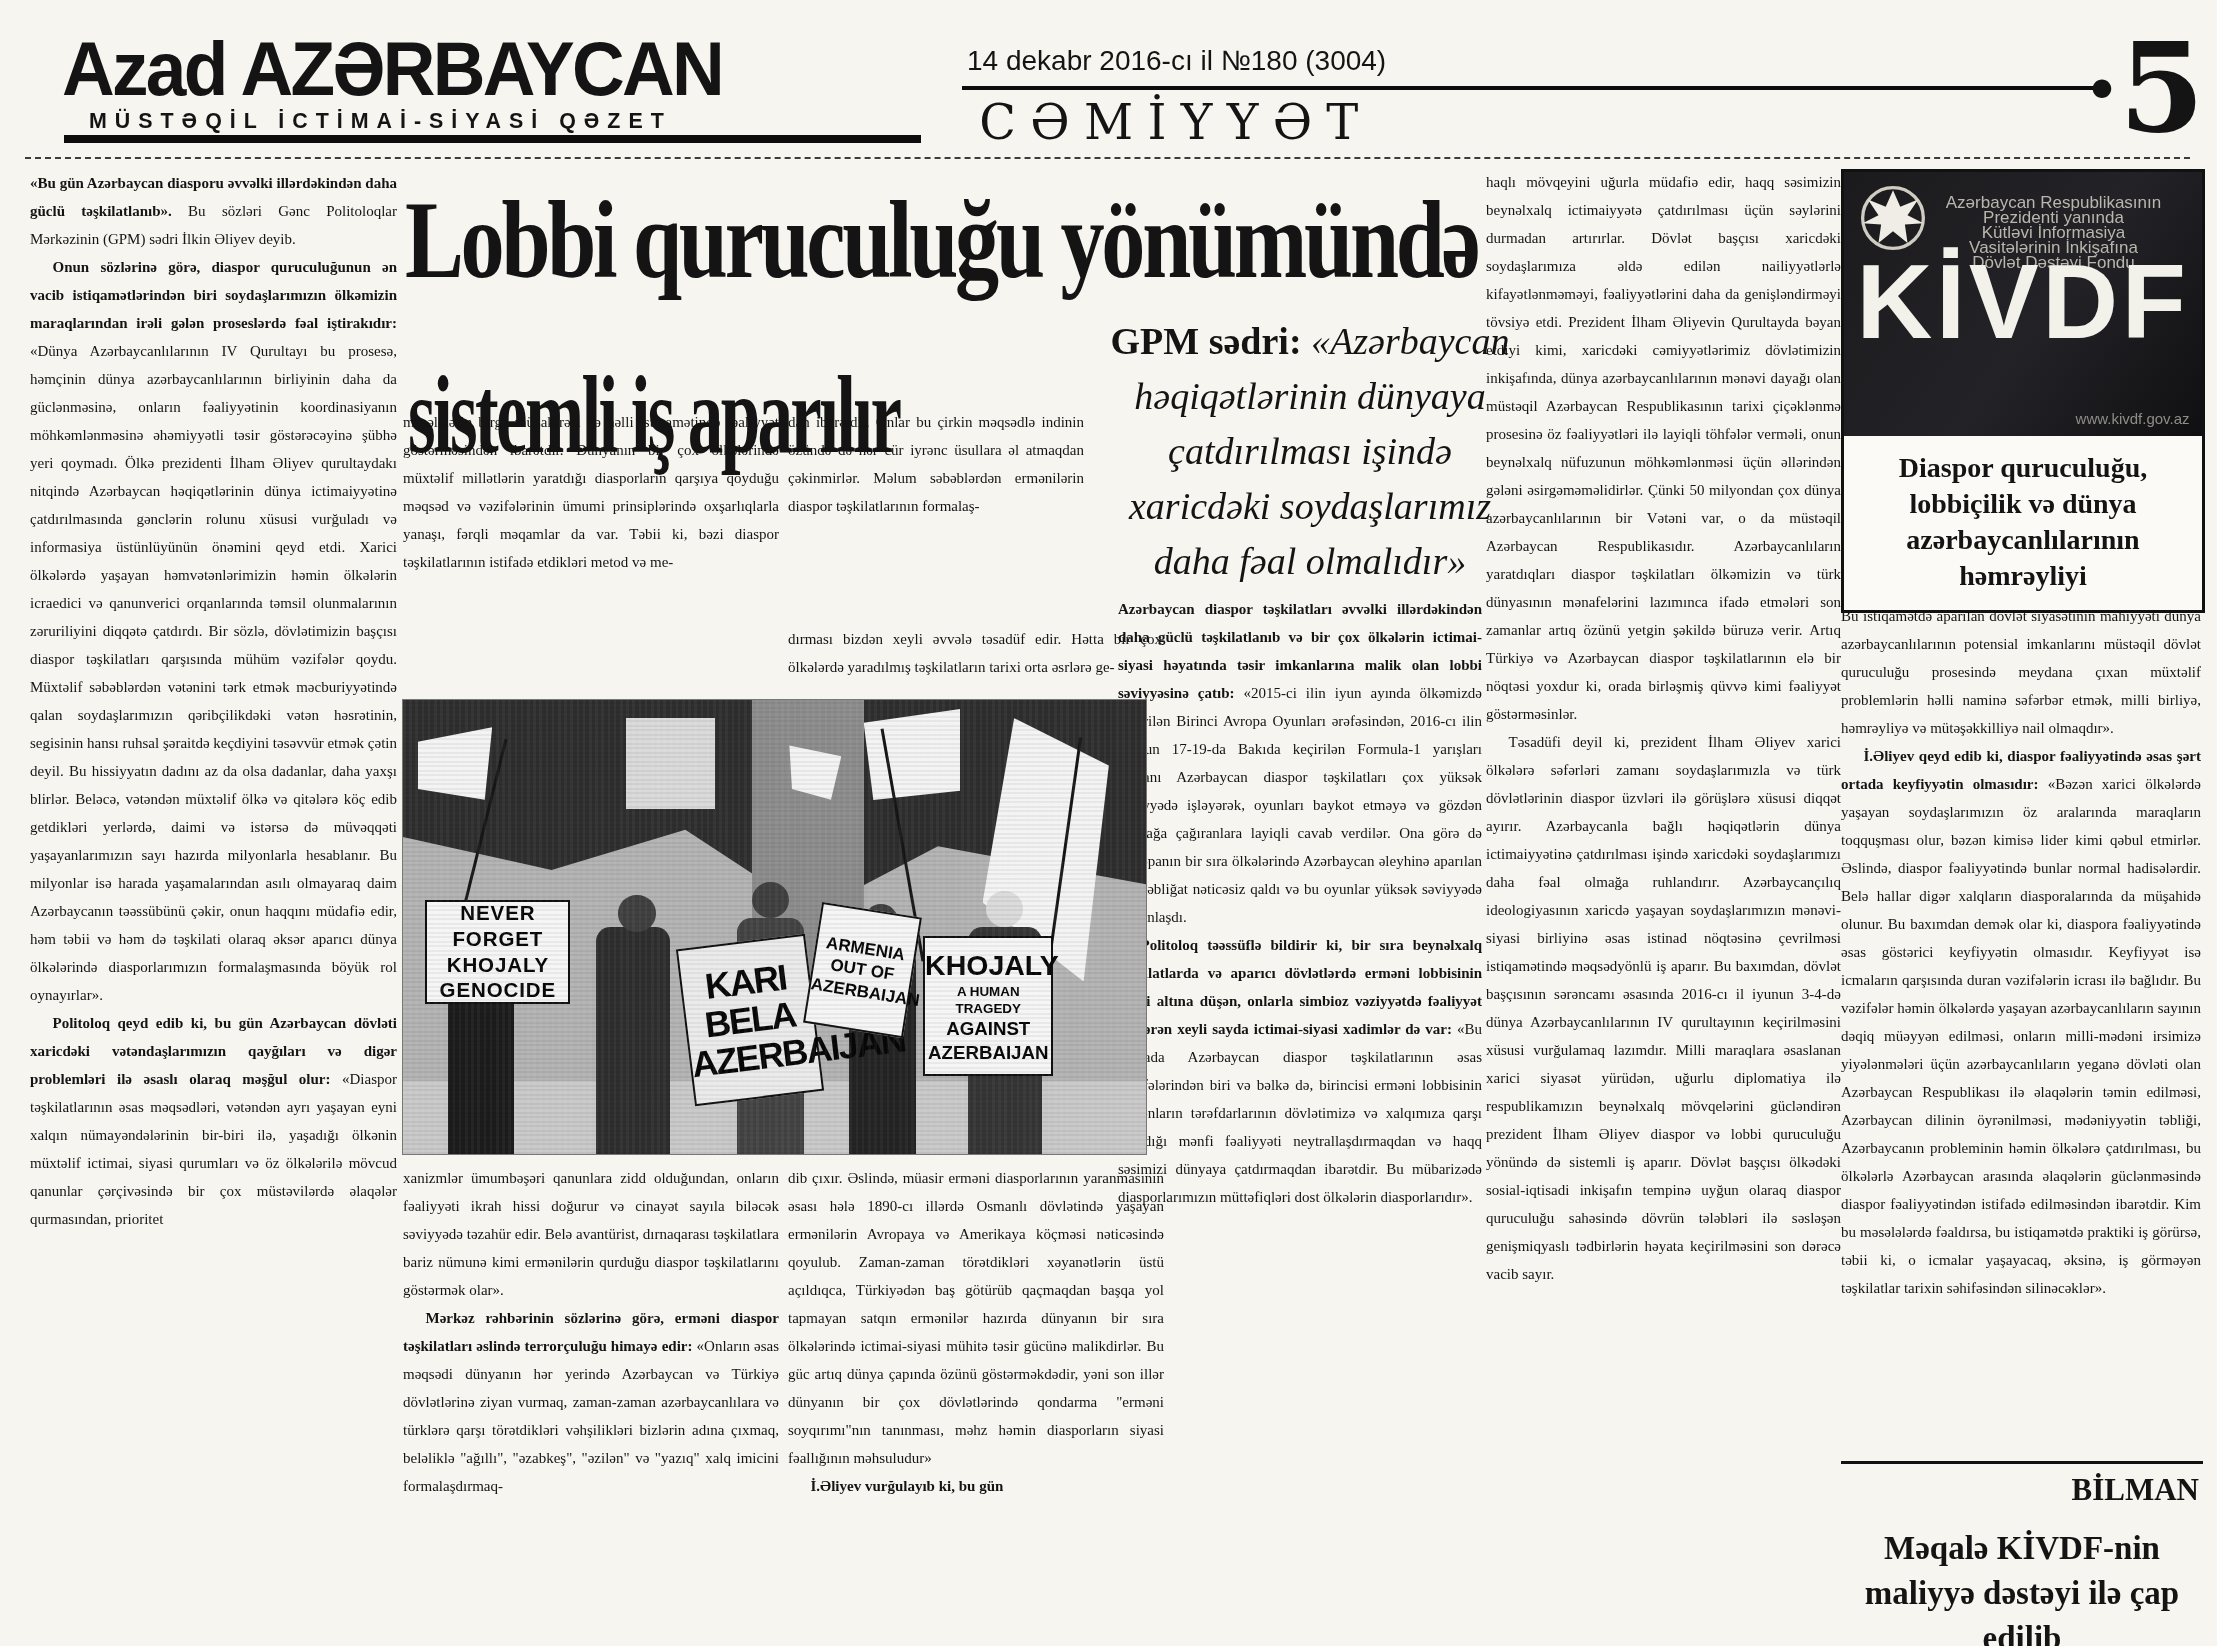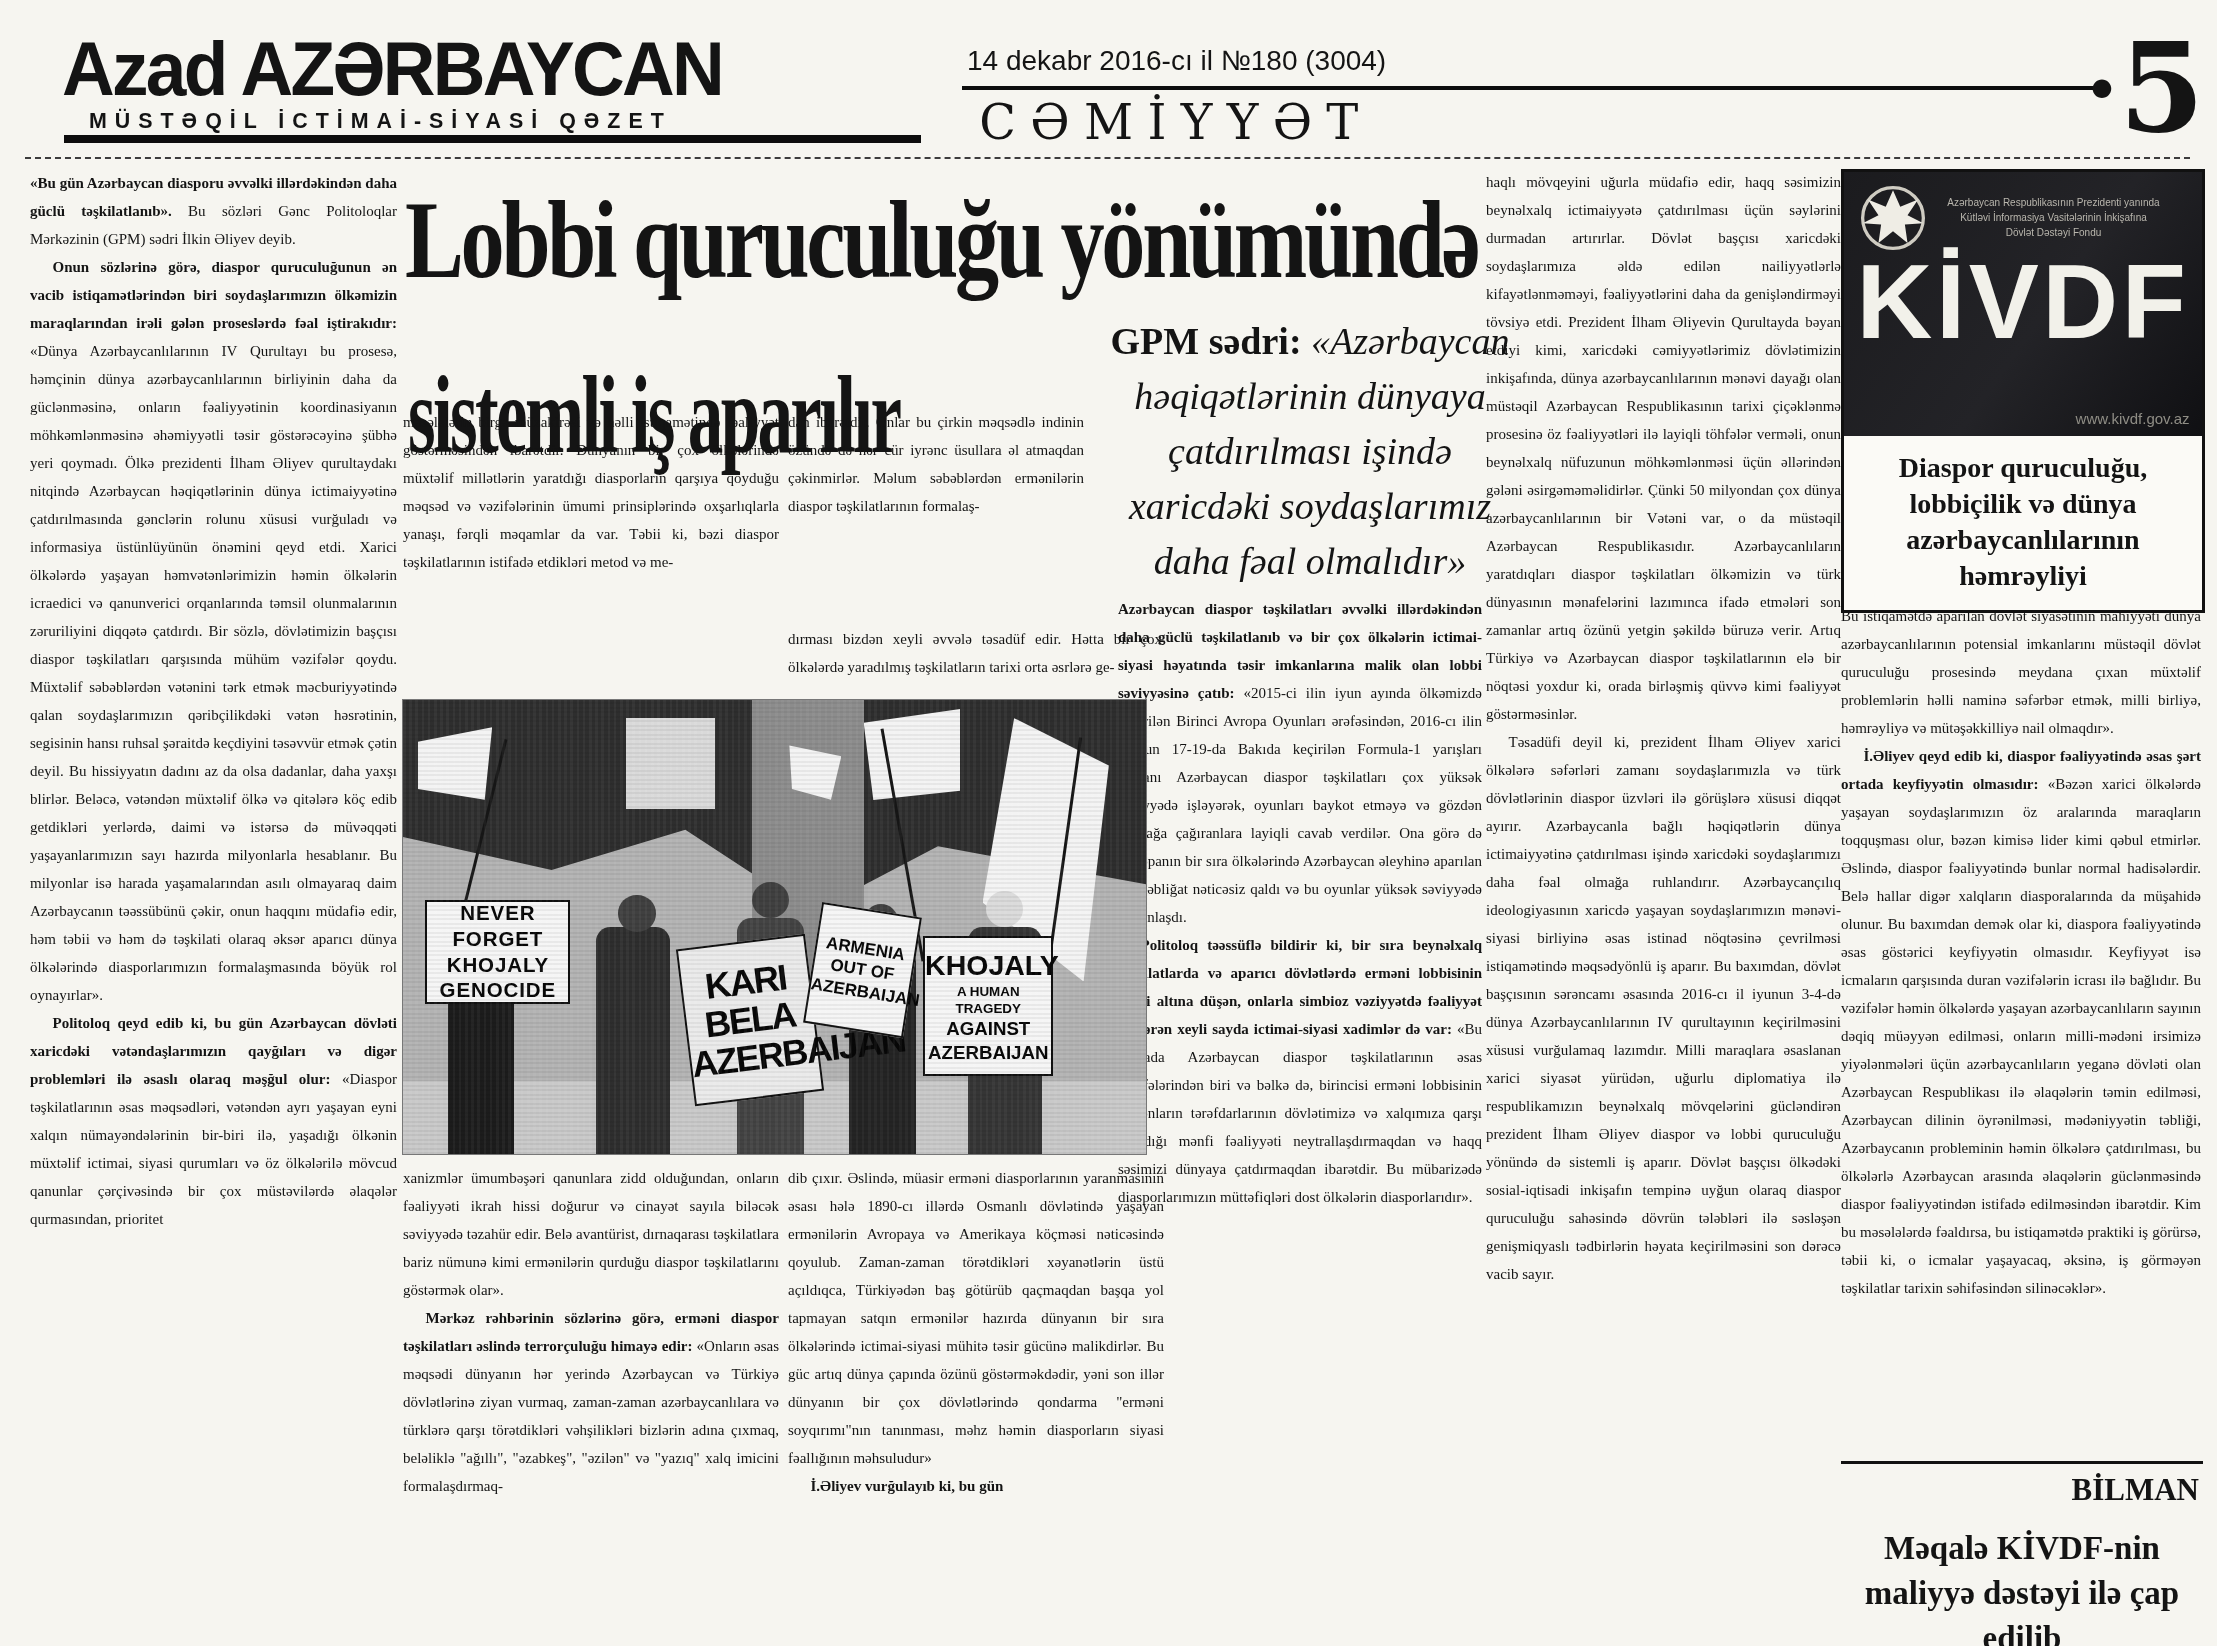--- a/index.html
+++ b/index.html
@@ -62,21 +62,21 @@
   .s3{left:55%;top:46%;width:13%;height:26%;font-size:17px;transform:rotate(9deg);}
   .s4{left:70%;top:52%;width:17%;height:30%;font-size:18.7px;}
   .s4 .big{font-size:28.5px;}
   .grain{left:0;top:0;width:100%;height:100%;
          background:repeating-linear-gradient(0deg,rgba(0,0,0,.05) 0 1.8px,transparent 1.8px 4.5px),
                     repeating-linear-gradient(90deg,rgba(255,255,255,.04) 0 2.7px,transparent 2.7px 6.2px);}
   
   .kivdf{left:1841px;top:169px;width:358px;border:3.6px solid #111;background:#fbfaf6;}
   .kivdf-banner{position:relative;height:264px;background:linear-gradient(125deg,#1b1b1e 0%,#232327 55%,#101013 100%);overflow:hidden;}
   .kivdf-org{position:absolute;left:98px;top:23px;width:223px;color:#b9b6ad;
-             font-family:"Liberation Sans",sans-serif;font-size:10px;line-height:15px;text-align:center;
+             font-family:"Liberation Sans",sans-serif;font-size:17px;line-height:15px;text-align:center;
              filter:blur(0.5px);}
   .kivdf-logo{position:absolute;left:0;top:77px;width:100%;text-align:center;color:#f2f1ea;
               font-family:"Liberation Sans",sans-serif;font-weight:bold;font-size:105px;line-height:1;
               letter-spacing:3.6px;}
   .kivdf-url{position:absolute;right:12.5px;bottom:9px;color:#8f8d85;font-family:"Liberation Sans",sans-serif;
              font-size:15px;filter:blur(0.4px);}
   .emblem{position:absolute;left:16px;top:12.5px;width:66px;height:66px;}
   .kivdf-caption{padding:14.3px 9px 16px;text-align:center;font-weight:bold;font-size:28px;line-height:36px;}
   
   .endrule{left:1841px;top:1461px;width:362px;height:2.7px;background:#111;}

